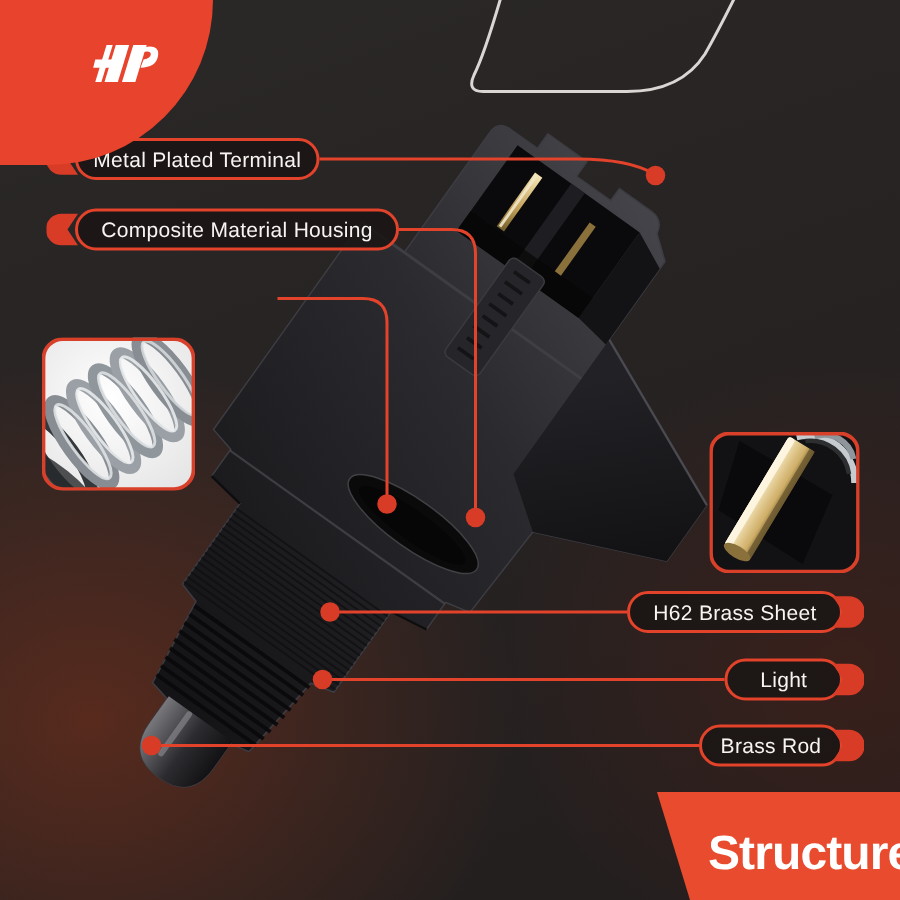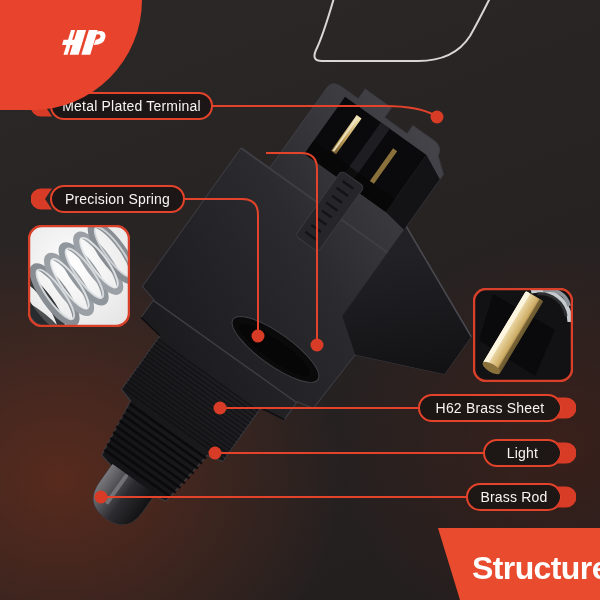--- a/index.html
+++ b/index.html
@@ -193,25 +193,25 @@
       <rect x="1" y="1" width="98" height="92" rx="12" fill="none" stroke="#d8402a" stroke-width="2.5"></rect>
     </svg>
   </div>
 
   <div class="pill left" style="left:50px;top:92px;width:163px">
     <svg class="marker" width="21" height="23" viewBox="0 0 21 23">
       <path d="M10,1 h11 l-7,10.5 7,10.5 h-11 a10.5,10.5 0 0 1 0,-21 z" fill="#d83b26"></path>
     </svg>
     <span>Metal Plated Terminal</span>
   </div>
-  <div class="pill left" style="left:50px;top:185px;width:135px">
-    <svg class="marker" width="21" height="23" viewBox="0 0 21 23">
-      <path d="M10,1 h11 l-7,10.5 7,10.5 h-11 a10.5,10.5 0 0 1 0,-21 z" fill="#d83b26"></path>
-    </svg>
-    <span>Precision Spring</span>
+  <div class="pill left" style="left:50px;top:139px;width:216px">
+    <svg class="marker" width="21" height="23" viewBox="0 0 21 23">
+      <path d="M10,1 h11 l-7,10.5 7,10.5 h-11 a10.5,10.5 0 0 1 0,-21 z" fill="#d83b26"></path>
+    </svg>
+    <span>Composite Material Housing</span>
   </div>
 
   <div class="pill right" style="left:418px;top:394px;width:144px">
     <svg class="marker" width="21" height="23" viewBox="0 0 21 23">
       <path d="M10,1 h11 l-7,10.5 7,10.5 h-11 a10.5,10.5 0 0 1 0,-21 z" fill="#d83b26"></path>
     </svg>
     <span>H62 Brass Sheet</span>
   </div>
   <div class="pill right" style="left:483px;top:439px;width:79px">
     <svg class="marker" width="21" height="23" viewBox="0 0 21 23">

